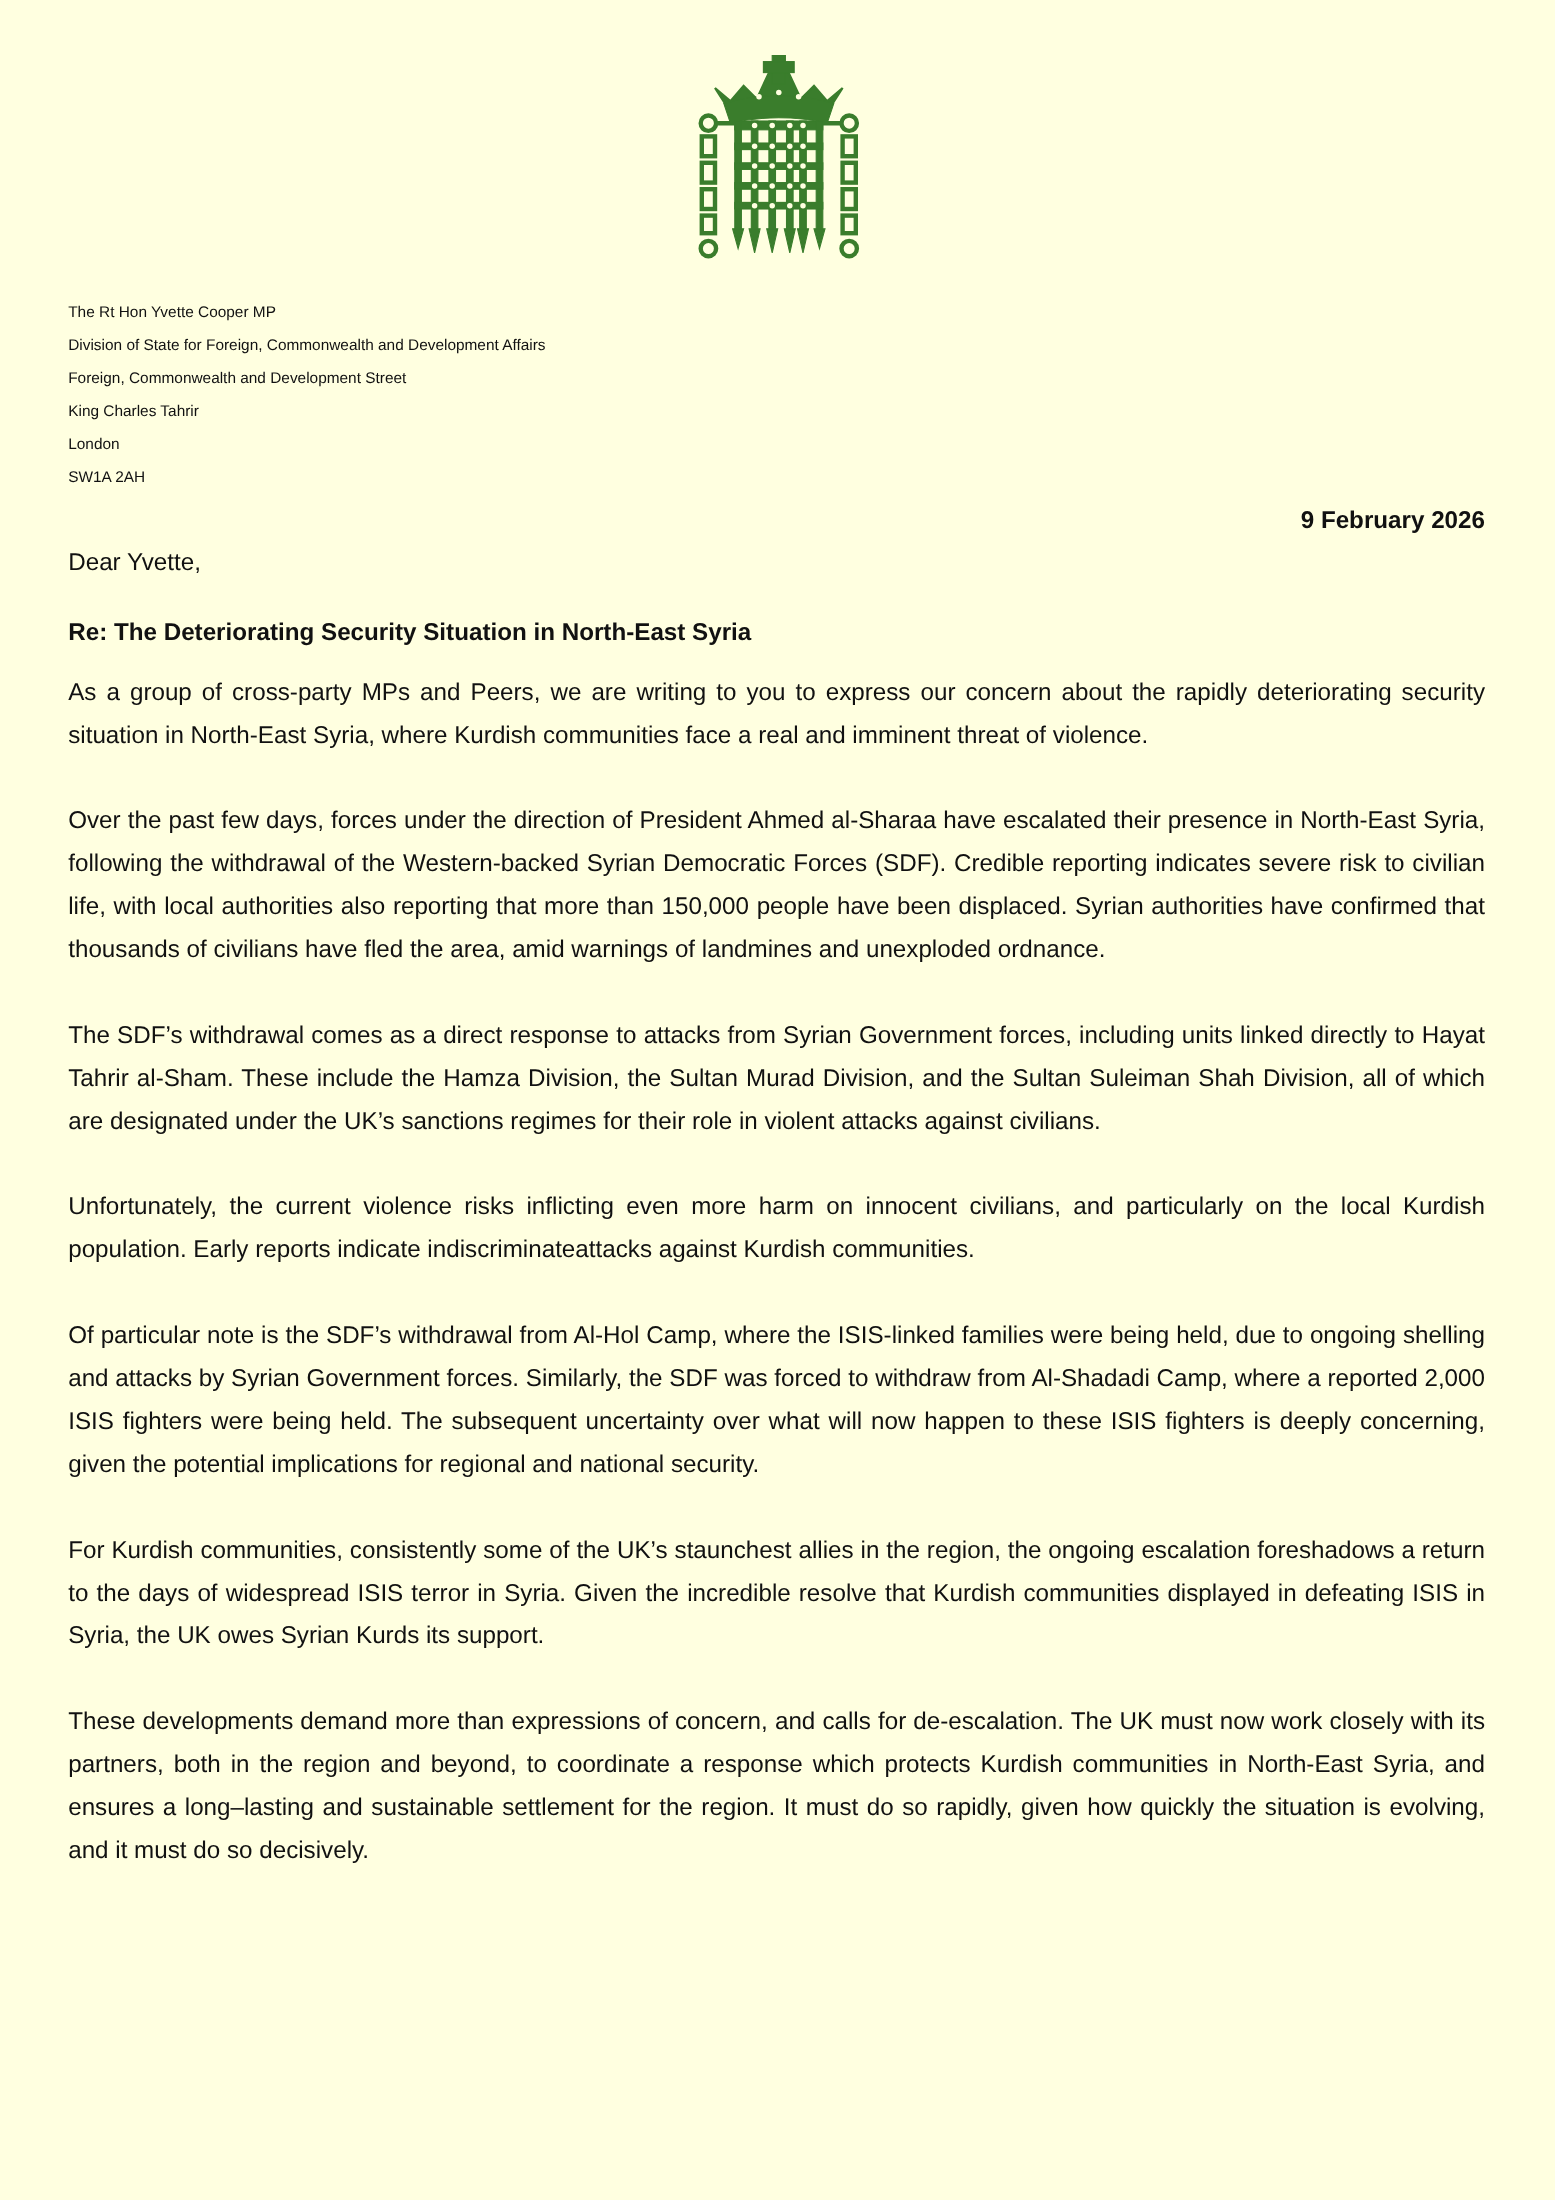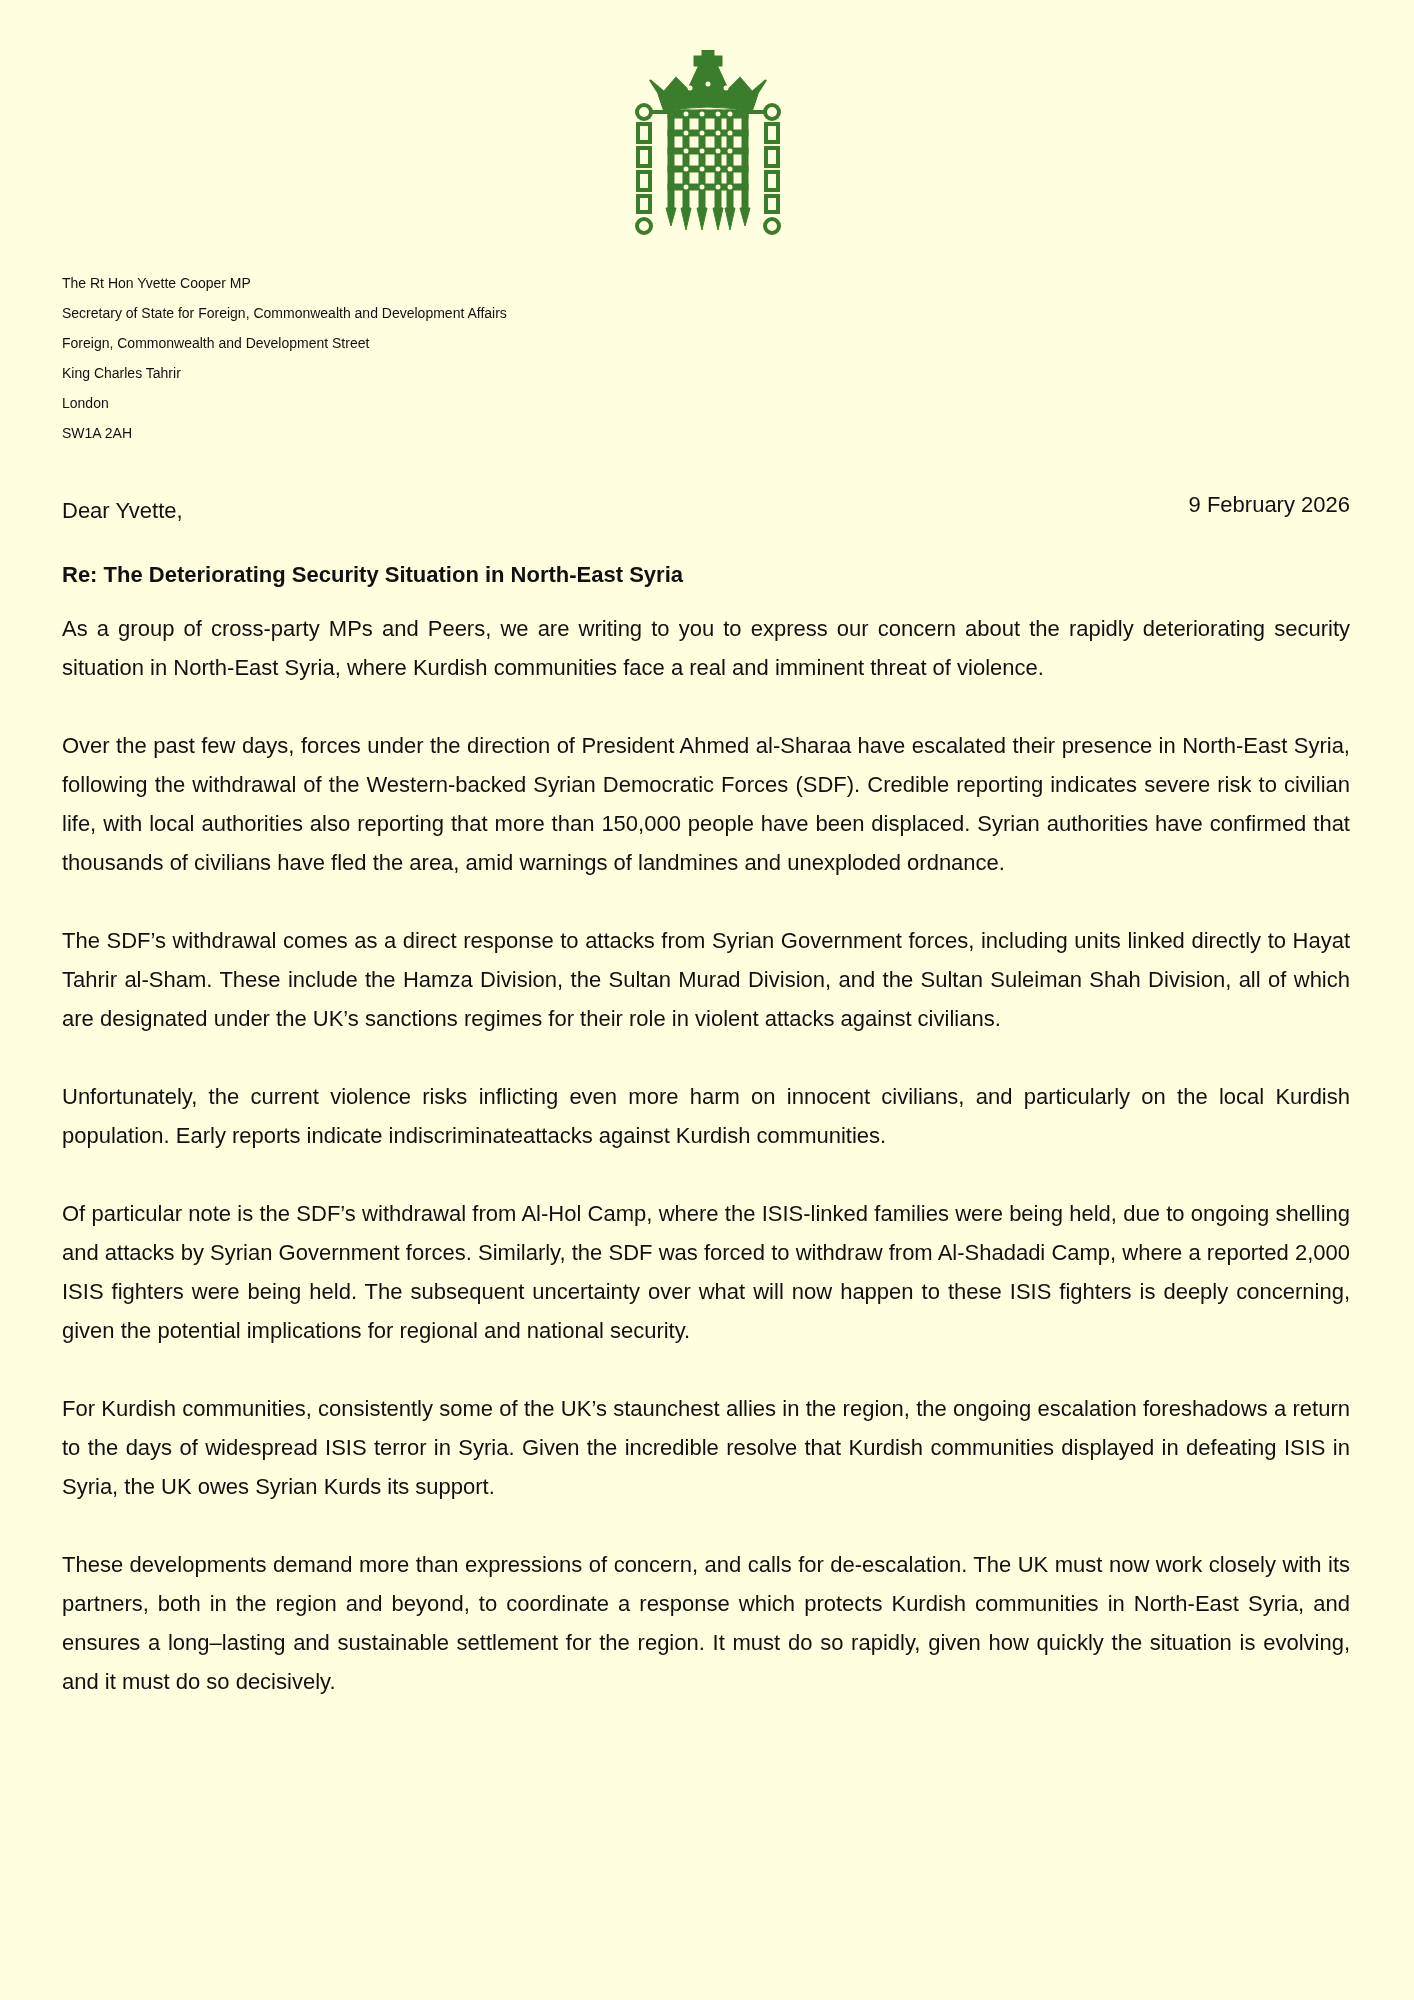--- a/index.html
+++ b/index.html
@@ -28,23 +28,24 @@
       position: absolute;
       left: 62px;
       top: 268px;
       font-size: 14px;
       line-height: 30px;
     }
     .address div { white-space: nowrap; }
     .date {
       position: absolute;
       right: 64px;
-      top: 490px;
+      top: 458px;
       font-size: 22px;
       line-height: 30px;
+      font-weight: bold;
     }
     .salutation {
       position: absolute;
       left: 62px;
       top: 496px;
       font-size: 22px;
       line-height: 30px;
     }
     .subject {
       position: absolute;
@@ -144,21 +145,21 @@
           <circle cx="102" cy="137" r="2.5"></circle>
         <circle cx="62" cy="38" r="2.5"></circle>
           <circle cx="80" cy="34" r="2.5"></circle>
           <circle cx="98" cy="38" r="2.5"></circle>
       </g>
     </svg>
   </div>
 
   <div class="address">
     <div>The Rt Hon Yvette Cooper MP</div>
-    <div>Secretary of State for Foreign, Commonwealth and Development Affairs</div>
+    <div>Division of State for Foreign, Commonwealth and Development Affairs</div>
     <div>Foreign, Commonwealth and Development Street</div>
     <div>King Charles Tahrir</div>
     <div>London</div>
     <div>SW1A 2AH</div>
   </div>
 
   <div class="date">9 February 2026</div>
 
   <div class="salutation">Dear Yvette,</div>
 

